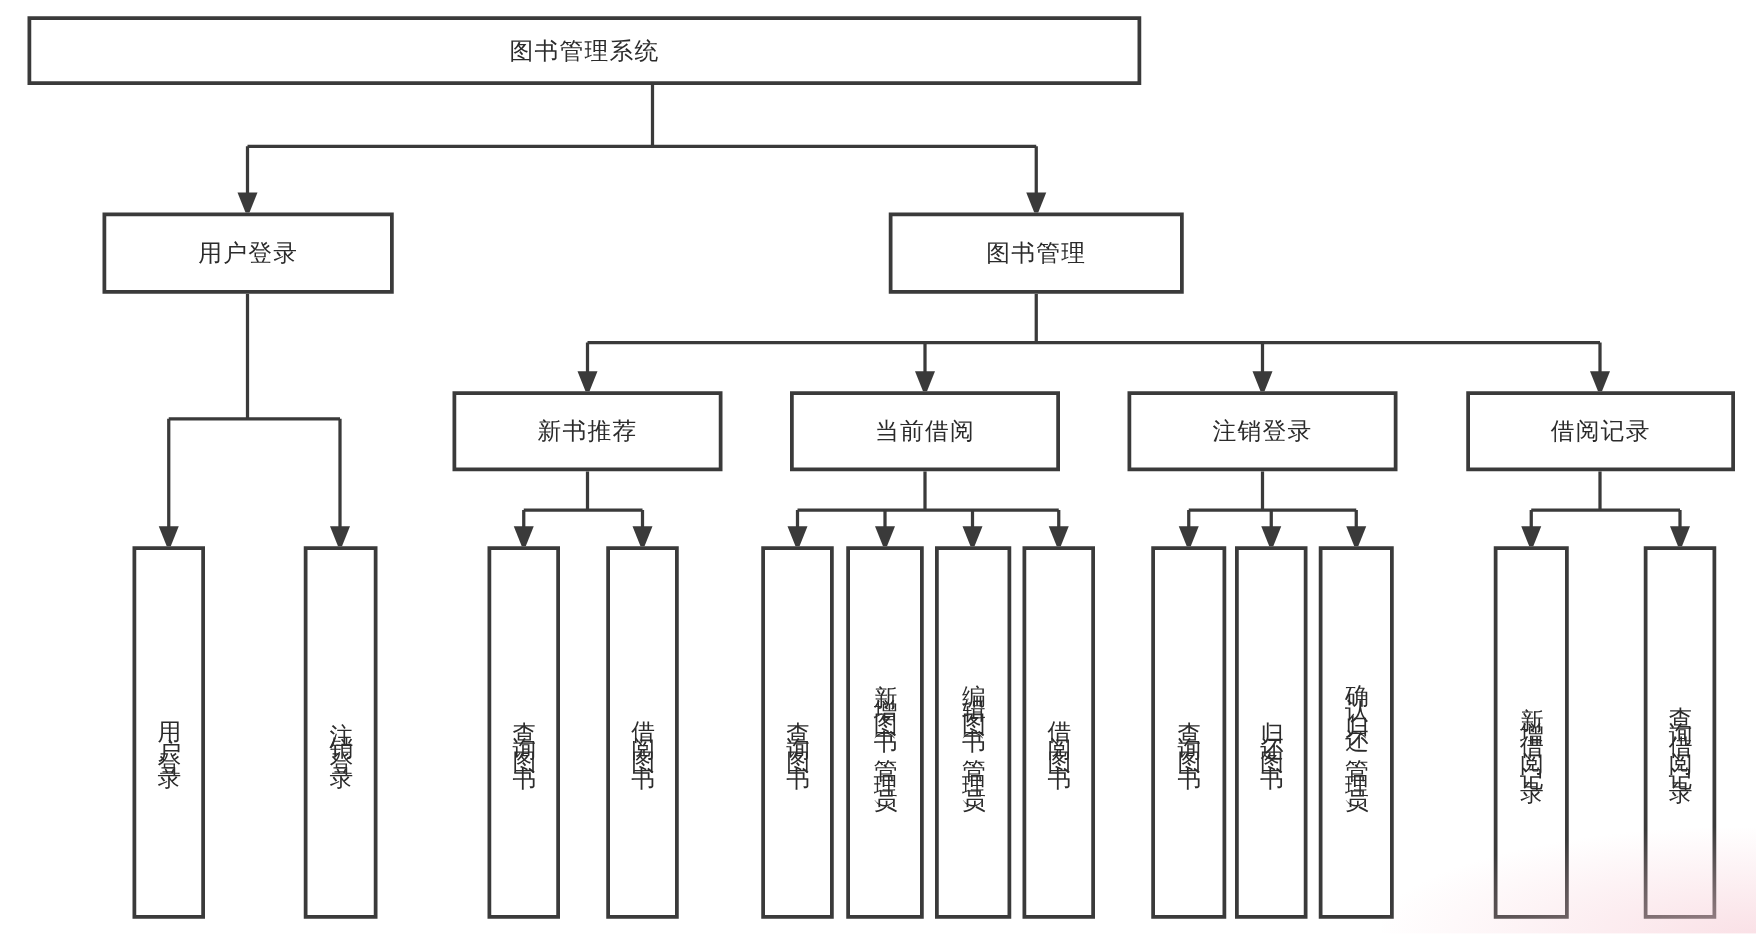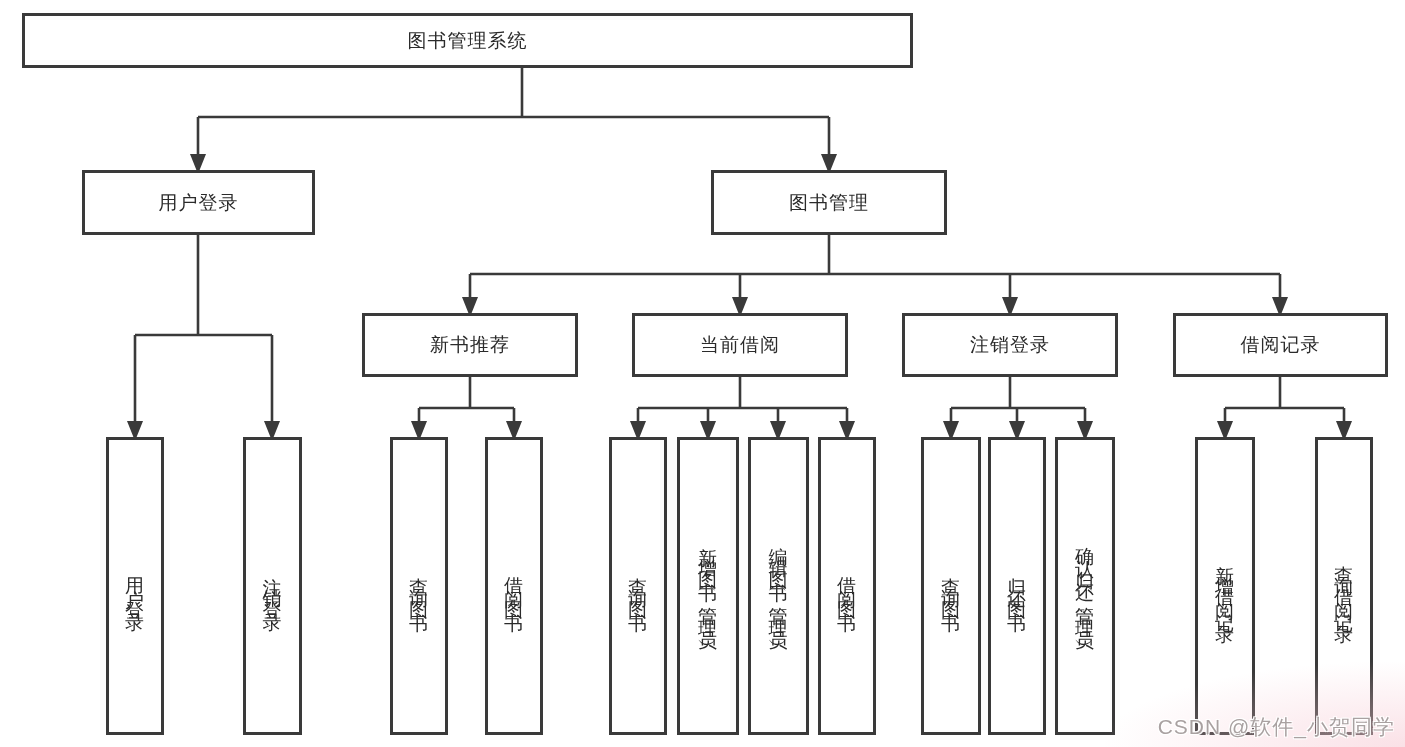--- a/index.html
+++ b/index.html
@@ -136,15 +136,14 @@
   <div class="box box-v" style="left:677px;top:437px;width:62px;height:298px;">新增图书（管理员）</div>
   <div class="box box-v" style="left:748px;top:437px;width:61px;height:298px;">编辑图书（管理员）</div>
   <div class="box box-v" style="left:818px;top:437px;width:58px;height:298px;">借阅图书</div>
   <div class="box box-v" style="left:921px;top:437px;width:60px;height:298px;">查询图书</div>
   <div class="box box-v" style="left:988px;top:437px;width:58px;height:298px;">归还图书</div>
   <div class="box box-v" style="left:1055px;top:437px;width:60px;height:298px;">确认归还（管理员）</div>
   <div class="box box-v" style="left:1195px;top:437px;width:60px;height:298px;">新增借阅记录</div>
   <div class="box box-v" style="left:1315px;top:437px;width:58px;height:298px;">查询借阅记录</div>
 
   <div class="corner-tint"></div>
-  <div class="watermark">CSDN @软件_小贺同学</div>
 
 </div>
 
 </body></html>

